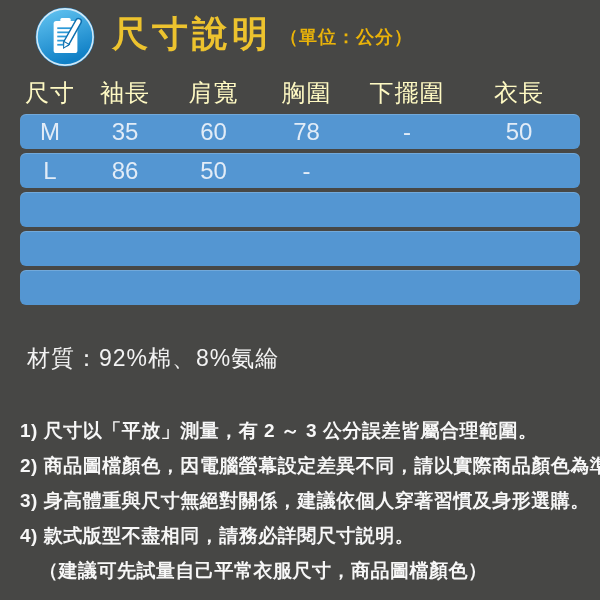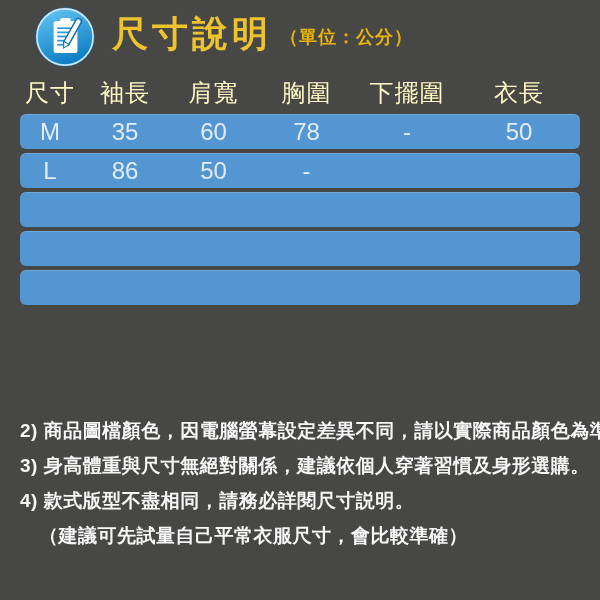--- a/index.html
+++ b/index.html
@@ -108,21 +108,23 @@
       <span>L</span>
       <span>86</span>
       <span>50</span>
       <span>-</span>
     </div>
     <div class="bar"></div>
     <div class="bar"></div>
     <div class="bar"></div>
   </div>
 
+  <div class="material">材質：92%棉、8%氨綸</div>
 
   <div class="notes">
+    <div class="note">1) 尺寸以「平放」測量，有 2 ～ 3 公分誤差皆屬合理範圍。</div>
     <div class="note">2) 商品圖檔顏色，因電腦螢幕設定差異不同，請以實際商品顏色為準。</div>
     <div class="note">3) 身高體重與尺寸無絕對關係，建議依個人穿著習慣及身形選購。</div>
     <div class="note">4) 款式版型不盡相同，請務必詳閱尺寸説明。</div>
-    <div class="note note-sub">（建議可先試量自己平常衣服尺寸，會比較準確）</div>
+    <div class="note note-sub">（建議可先試量自己平常衣服尺寸，商品圖檔顏色）</div>
   </div>
 
 </div>
 
 </body></html>

